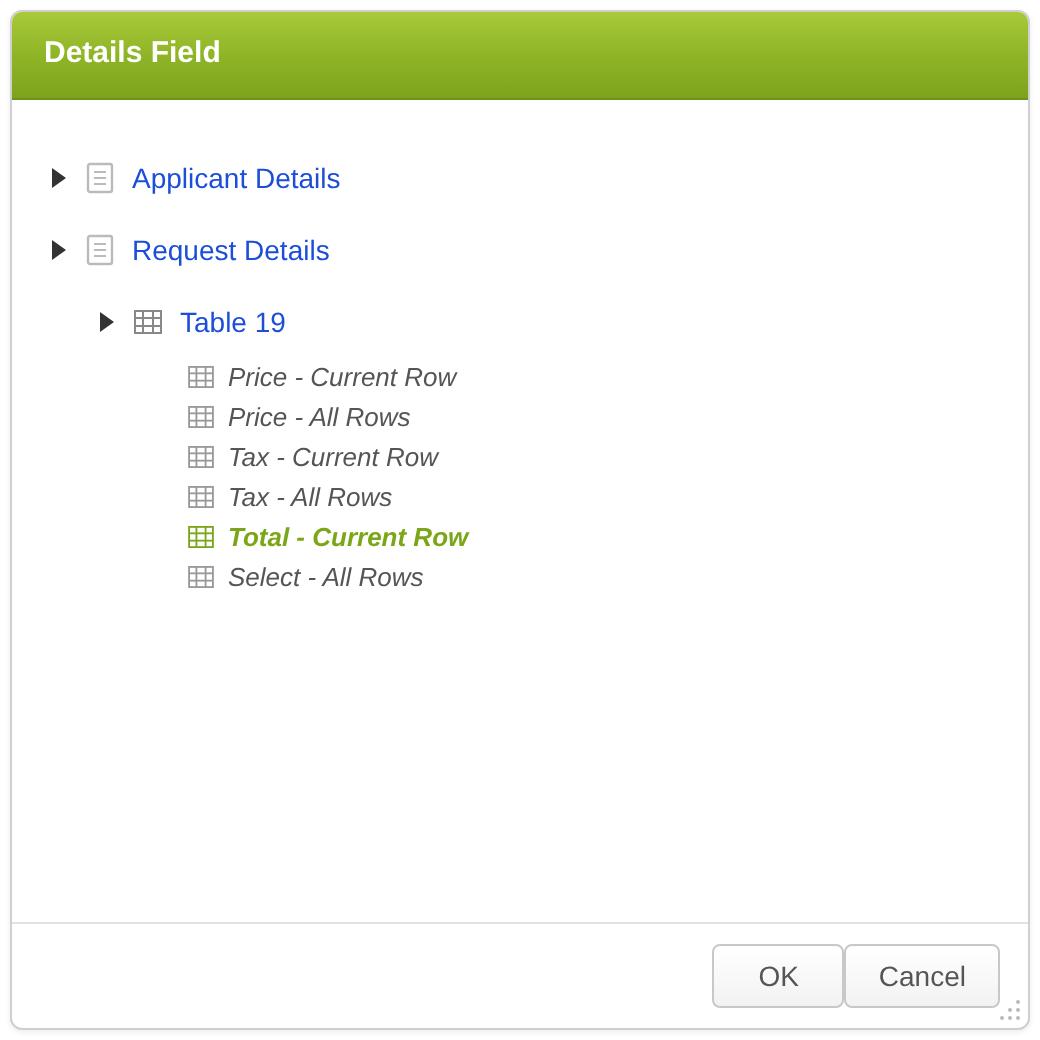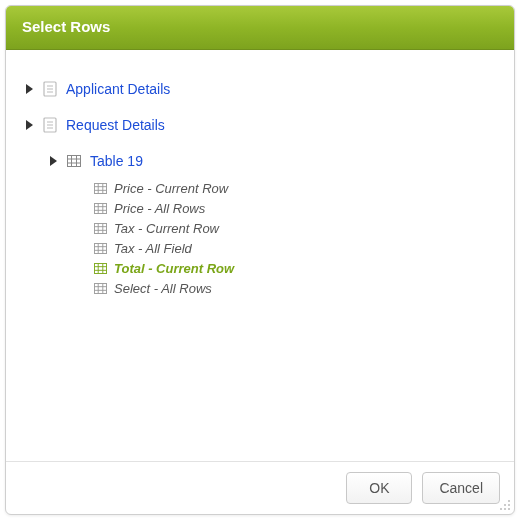--- a/index.html
+++ b/index.html
@@ -84,21 +84,21 @@
   }
   .leaf-row.selected {
     color: #7ba618;
     font-weight: bold;
   }
   .footer {
     border-top: 1px solid #e2e2e2;
     padding: 10px 14px;
     display: flex;
     justify-content: flex-end;
-    gap: 10px;
+    gap: 0;
   }
   .btn {
     min-width: 66px;
     padding: 7px 16px;
     font-size: 14px;
     color: #555;
     background: linear-gradient(to bottom, #ffffff, #f2f2f2);
     border: 1px solid #c8c8c8;
     border-radius: 4px;
     cursor: pointer;
@@ -110,21 +110,21 @@
     width: 14px;
     height: 14px;
   }
 </style>
 </head>
 <body>
 
 <div class="dialog">
 
   <div class="titlebar">
-    <span>Select Rows</span>
+    <span>Details Field</span>
   </div>
 
   <div class="content">
     <ul class="tree">
 
       <li class="top-node">
         <div class="node-row">
           <span class="arrow">
             <svg width="8" height="10" viewBox="0 0 8 10">
                 <polygon points="0,0 0,10 7,5" fill="#333"></polygon>
@@ -222,21 +222,21 @@
             <div class="leaf-row">
               <span class="icon">
                 <svg width="13" height="11" viewBox="0 0 14 12">
                     <rect x="0.5" y="0.5" width="13" height="11" fill="none" stroke="#999" stroke-width="1"></rect>
                     <line x1="0.5" y1="4" x2="13.5" y2="4" stroke="#999" stroke-width="1"></line>
                     <line x1="0.5" y1="8" x2="13.5" y2="8" stroke="#999" stroke-width="1"></line>
                     <line x1="4.5" y1="0.5" x2="4.5" y2="11.5" stroke="#999" stroke-width="1"></line>
                     <line x1="9.5" y1="0.5" x2="9.5" y2="11.5" stroke="#999" stroke-width="1"></line>
                   </svg>
               </span>
-              <span>Tax - All Field</span>
+              <span>Tax - All Rows</span>
             </div>
             <div class="leaf-row selected">
               <span class="icon">
                 <svg width="13" height="11" viewBox="0 0 14 12">
                     <rect x="0.5" y="0.5" width="13" height="11" fill="none" stroke="#7ba618" stroke-width="1"></rect>
                     <line x1="0.5" y1="4" x2="13.5" y2="4" stroke="#7ba618" stroke-width="1"></line>
                     <line x1="0.5" y1="8" x2="13.5" y2="8" stroke="#7ba618" stroke-width="1"></line>
                     <line x1="4.5" y1="0.5" x2="4.5" y2="11.5" stroke="#7ba618" stroke-width="1"></line>
                     <line x1="9.5" y1="0.5" x2="9.5" y2="11.5" stroke="#7ba618" stroke-width="1"></line>
                   </svg>

